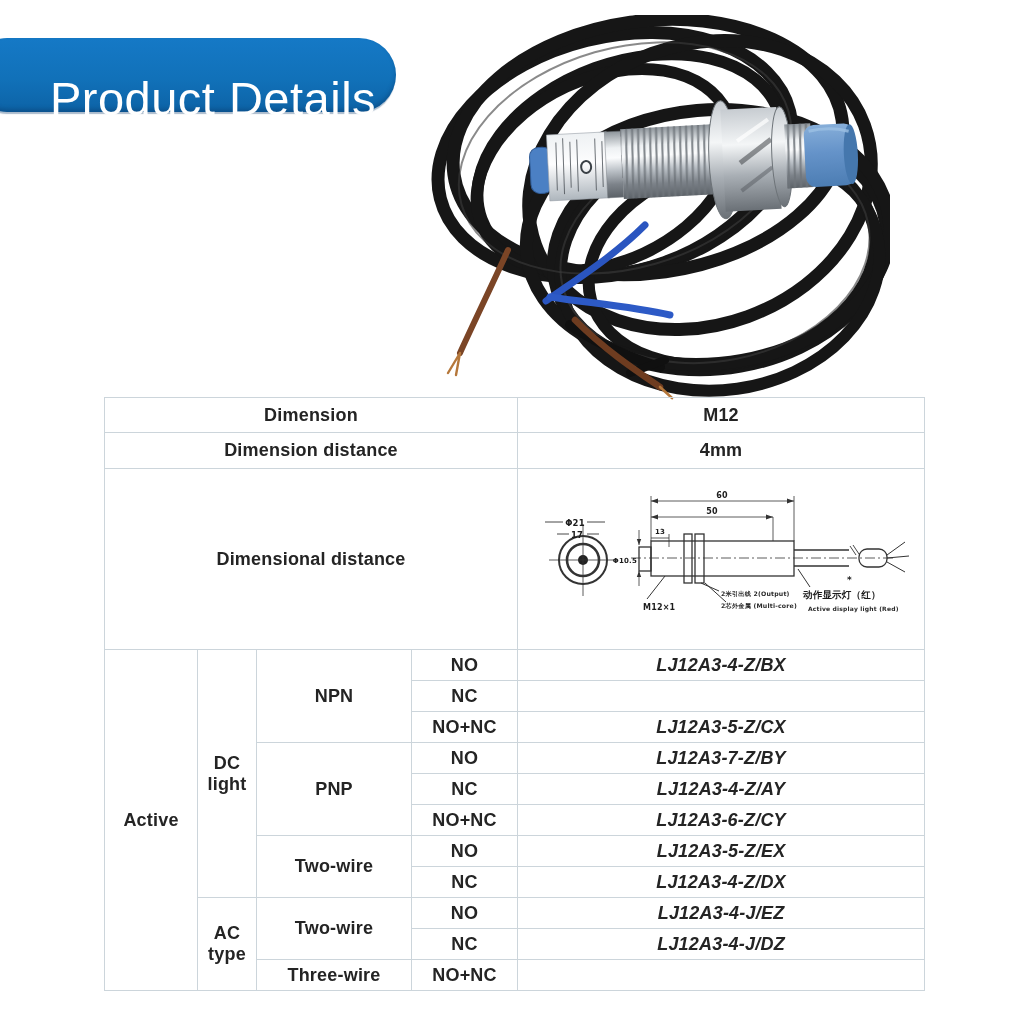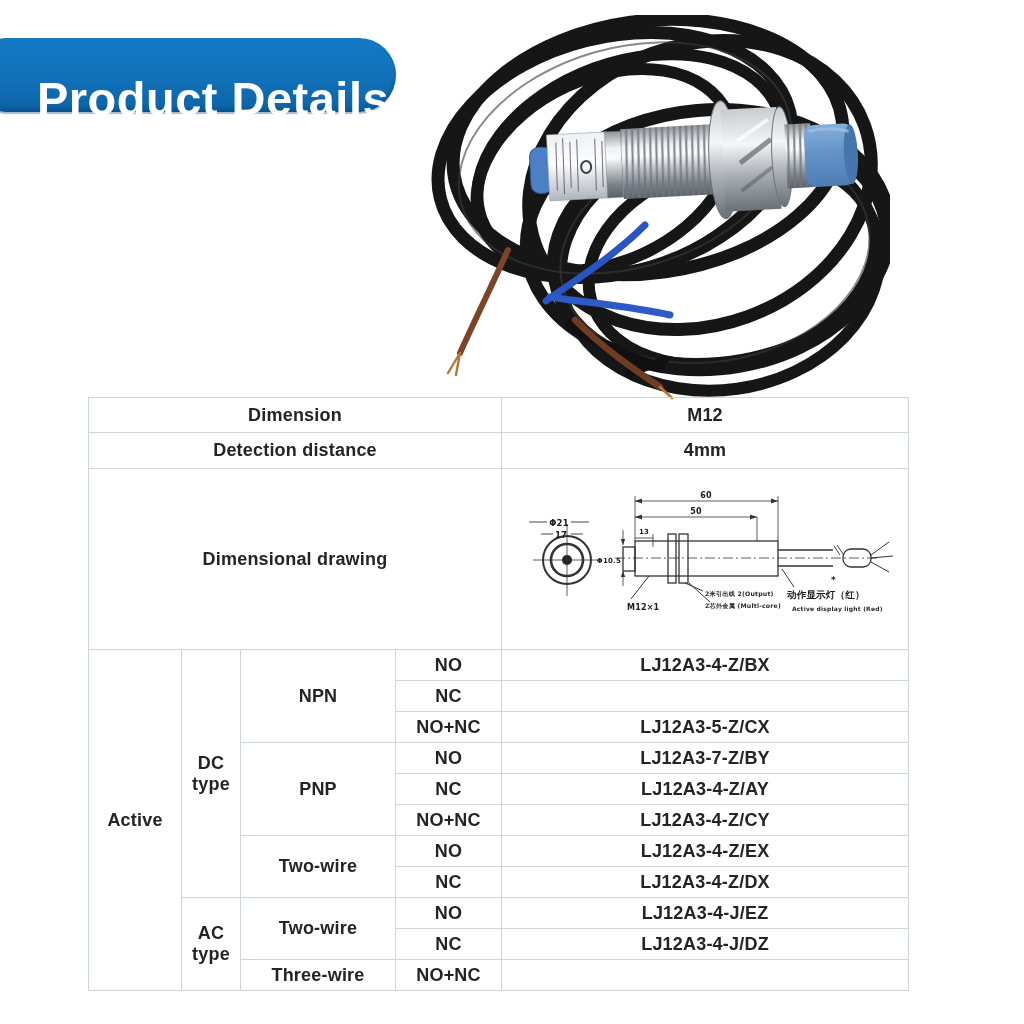--- a/index.html
+++ b/index.html
@@ -8,38 +8,38 @@
     font-family:"Liberation Sans",sans-serif;overflow:hidden;
   }
   .banner{
     position:absolute;left:-30px;top:38px;width:426px;height:74px;
     background:linear-gradient(180deg,#1579c6 0%,#1171b9 55%,#0d63a6 100%);
     border-radius:37px;display:flex;align-items:center;justify-content:center;
     padding-left:60px;box-sizing:border-box;
     box-shadow:0 3px 1px -1px rgba(15,60,110,.35), inset 0 -3px 4px rgba(9,50,95,.35);
   }
   .banner span{
-    color:#ffffff;font-size:47px;font-weight:700;letter-spacing:.5px;white-space:nowrap;margin-top:46px;
+    color:#ffffff;font-size:47px;font-weight:400;letter-spacing:.5px;white-space:nowrap;margin-top:46px;
   }
   .photo-wrap{position:absolute;left:420px;top:15px;width:470px;height:385px;}
   table.spec{
-    position:absolute;left:88px;top:397px;width:820px;
+    position:absolute;left:104px;top:397px;width:820px;
     border-collapse:collapse;table-layout:fixed;
   }
   table.spec td{
     border:1px solid #ccd5db;text-align:center;vertical-align:middle;
     font-weight:700;color:#242424;font-size:18px;padding:0;letter-spacing:.2px;
   }
   tr.h35{height:35px}
   tr.h36{height:36px}
   tr.h181{height:181px}
   tr.h31{height:31px}
   .drawcell{line-height:0;}
   .drawcell svg{display:inline-block;vertical-align:middle;}
-  .modelnum{font-size:18px;}
+  .modelnum{font-size:18px;font-style:italic;}
 </style>
 </head>
 <body>
 
 <div class="banner">
   <span>Product Details</span>
 </div>
 
 <div class="photo-wrap">
 <svg width="470" height="385" viewBox="0 0 470 385">
@@ -136,25 +136,25 @@
       <col style="width:106px">
       <col style="width:407px">
     </colgroup>
 
   <tbody>
       <tr class="h35">
     <td colspan="4">Dimension</td>
     <td>M12</td>
   </tr>
   <tr class="h36">
-    <td colspan="4">Detection distance</td>
+    <td colspan="4">Dimension distance</td>
     <td>4mm</td>
   </tr>
   <tr class="h181">
-    <td colspan="4">Dimensional drawing</td>
+    <td colspan="4">Dimensional distance</td>
     <td class="drawcell">
 
       <svg width="405" height="179" viewBox="0 0 405 179" font-family="DejaVu Sans, sans-serif" fill="none" stroke="#333333">
 
         <g>
           <circle cx="64" cy="90" r="24" stroke-width="2"></circle>
           <circle cx="64" cy="90" r="16" stroke-width="2.6"></circle>
           <circle cx="64" cy="90" r="5" fill="#222" stroke="none"></circle>
           <line x1="30" y1="90" x2="98" y2="90" stroke-width=".8"></line>
           <line x1="64" y1="54" x2="64" y2="126" stroke-width=".8"></line>
@@ -210,21 +210,21 @@
           <text x="289" y="141" font-size="6" fill="#2a2a2a" stroke="none">Active display light (Red)</text>
           <text x="328" y="113" font-size="9" fill="#1c1c1c" stroke="none">*</text>
         </g>
       </svg>
 
     </td>
   </tr>
 
   <tr class="h31">
     <td rowspan="11">Active</td>
-    <td rowspan="8">DC type</td>
+    <td rowspan="8">DC light</td>
     <td rowspan="3">NPN</td>
     <td>NO</td>
     <td class="modelnum">LJ12A3-4-Z/BX</td>
   </tr>
   <tr class="h31">
     <td>NC</td>
     <td class="modelnum"></td>
   </tr>
   <tr class="h31">
     <td>NO+NC</td>
@@ -234,26 +234,26 @@
     <td rowspan="3">PNP</td>
     <td>NO</td>
     <td class="modelnum">LJ12A3-7-Z/BY</td>
   </tr>
   <tr class="h31">
     <td>NC</td>
     <td class="modelnum">LJ12A3-4-Z/AY</td>
   </tr>
   <tr class="h31">
     <td>NO+NC</td>
-    <td class="modelnum">LJ12A3-4-Z/CY</td>
+    <td class="modelnum">LJ12A3-6-Z/CY</td>
   </tr>
   <tr class="h31">
     <td rowspan="2">Two-wire</td>
     <td>NO</td>
-    <td class="modelnum">LJ12A3-4-Z/EX</td>
+    <td class="modelnum">LJ12A3-5-Z/EX</td>
   </tr>
   <tr class="h31">
     <td>NC</td>
     <td class="modelnum">LJ12A3-4-Z/DX</td>
   </tr>
   <tr class="h31">
     <td rowspan="3">AC type</td>
     <td rowspan="2">Two-wire</td>
     <td>NO</td>
     <td class="modelnum">LJ12A3-4-J/EZ</td>

